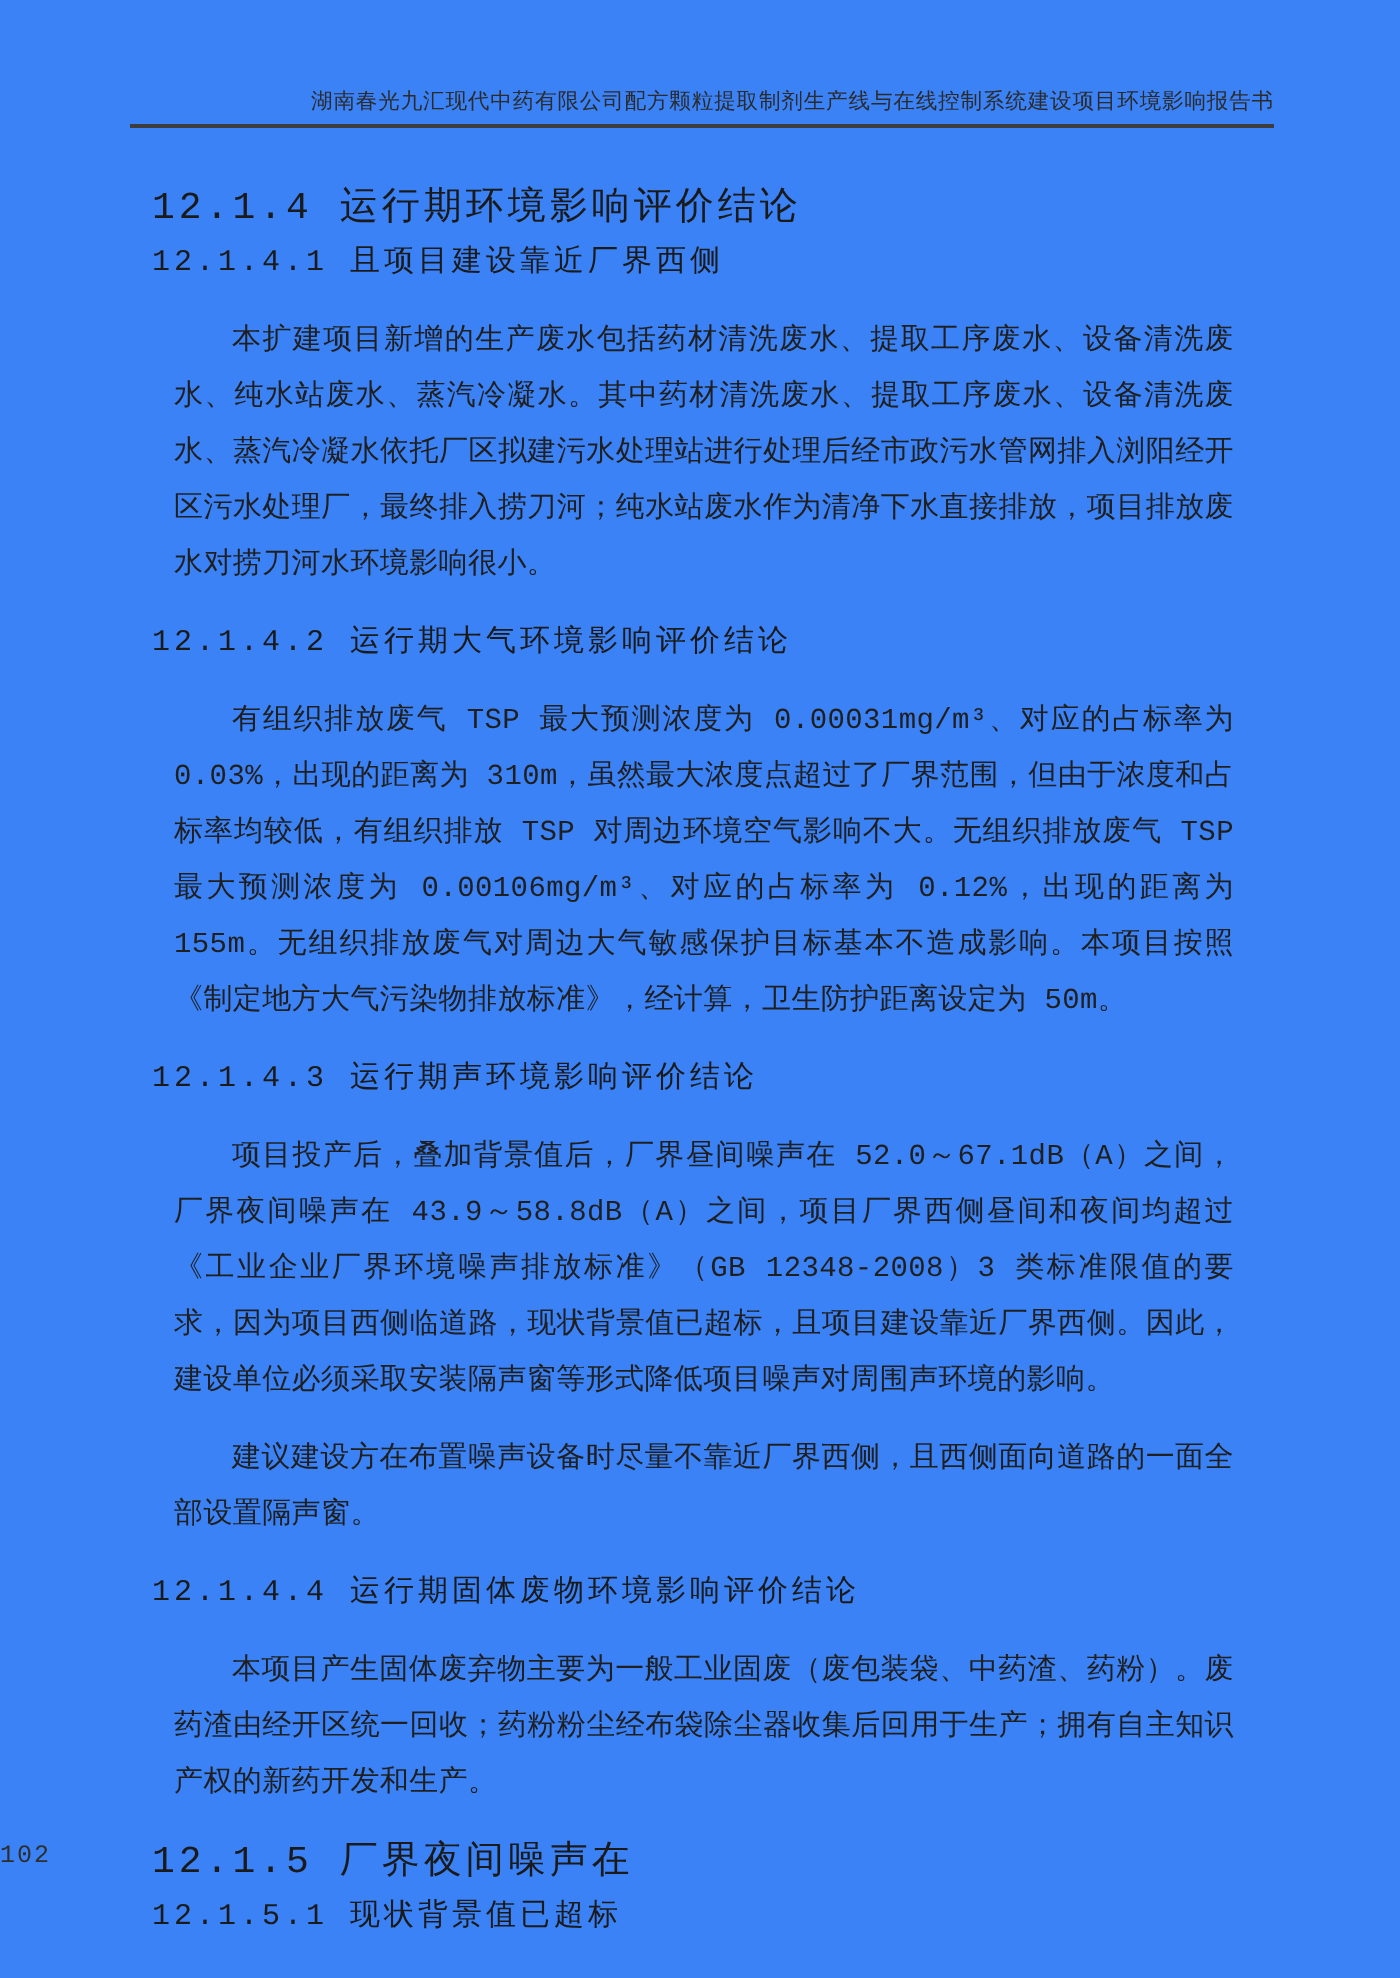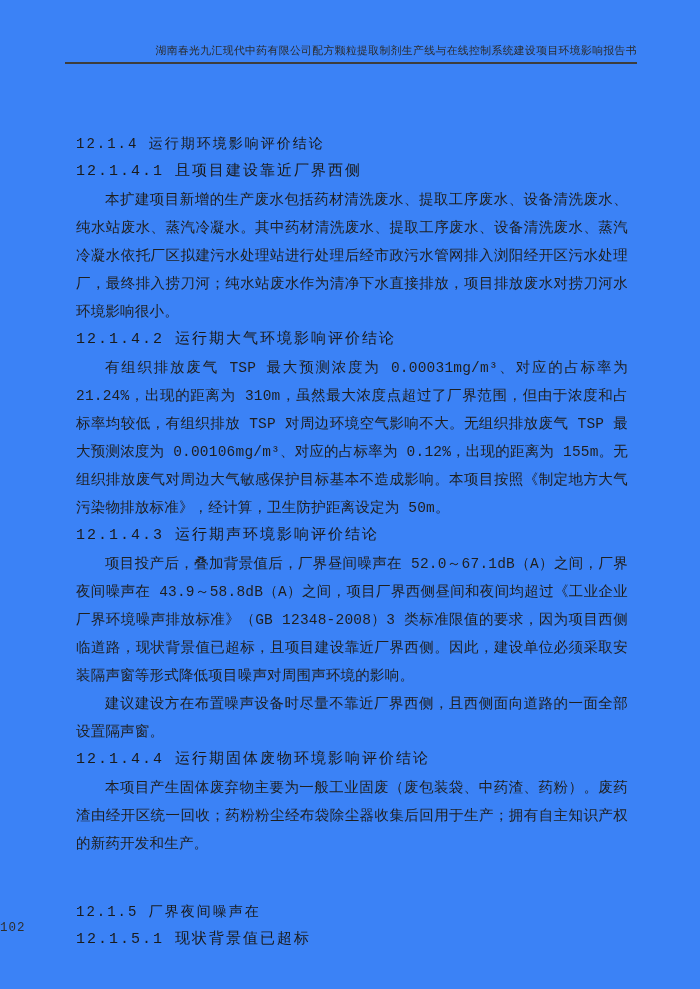--- a/index.html
+++ b/index.html
@@ -29,44 +29,43 @@
     border-bottom: 2px solid #3d3d3d;
     white-space: nowrap;
   }
   .content {
     position: absolute;
     top: 90px;
     left: 76px;
     width: 552px;
   }
   .content .h1 {
-    font-size: 14px;
+    font-size: 19px;
     line-height: 28px;
     letter-spacing: 2px;
     font-weight: 500;
     color: #1a1a1a;
     white-space: nowrap;
-    margin-top: 40px;
   }
   .content .h2 {
     font-size: 15px;
     line-height: 28px;
     letter-spacing: 2px;
     color: #1a1a1a;
     white-space: nowrap;
   }
   .content .p {
     font-size: 14.5px;
     line-height: 28px;
     text-align: justify;
     text-justify: inter-character;
     text-indent: 2em;
     letter-spacing: 0.2px;
     color: #1f1f1f;
-    margin: 0;
+    margin: 11px;
   }
   .footer {
     position: absolute;
     top: 921px;
     left: 0;
     width: 700px;
     font-size: 12.5px;
     letter-spacing: 1px;
     color: #2e2e2e;
   }
@@ -77,21 +76,21 @@
 <div class="page">
   <div class="header">
     <span>湖南春光九汇现代中药有限公司配方颗粒提取制剂生产线与在线控制系统建设项目环境影响报告书</span>
   </div>
 
   <div class="content">
       <div class="h1">12.1.4 运行期环境影响评价结论</div>
       <div class="h2">12.1.4.1 且项目建设靠近厂界西侧</div>
       <div class="p">本扩建项目新增的生产废水包括药材清洗废水、提取工序废水、设备清洗废水、纯水站废水、蒸汽冷凝水。其中药材清洗废水、提取工序废水、设备清洗废水、蒸汽冷凝水依托厂区拟建污水处理站进行处理后经市政污水管网排入浏阳经开区污水处理厂，最终排入捞刀河；纯水站废水作为清净下水直接排放，项目排放废水对捞刀河水环境影响很小。</div>
       <div class="h2">12.1.4.2 运行期大气环境影响评价结论</div>
-      <div class="p">有组织排放废气 TSP 最大预测浓度为 0.00031mg/m³、对应的占标率为 21.24%，出现的距离为 310m，虽然最大浓度点超过了厂界范围，但由于浓度和占标率均较低，有组织排放 TSP 对周边环境空气影响不大。无组织排放废气 TSP 最大预测浓度为 0.00106mg/m³、对应的占标率为 0.12%，出现的距离为 155m。无组织排放废气对周边大气敏感保护目标基本不造成影响。本项目按照《制定地方大气污染物排放标准》，经计算，卫生防护距离设定为 50m。</div>
+      <div class="p">有组织排放废气 TSP 最大预测浓度为 0.00031mg/m³、对应的占标率为 0.03%，出现的距离为 310m，虽然最大浓度点超过了厂界范围，但由于浓度和占标率均较低，有组织排放 TSP 对周边环境空气影响不大。无组织排放废气 TSP 最大预测浓度为 0.00106mg/m³、对应的占标率为 0.12%，出现的距离为 155m。无组织排放废气对周边大气敏感保护目标基本不造成影响。本项目按照《制定地方大气污染物排放标准》，经计算，卫生防护距离设定为 50m。</div>
       <div class="h2">12.1.4.3 运行期声环境影响评价结论</div>
       <div class="p">项目投产后，叠加背景值后，厂界昼间噪声在 52.0～67.1dB（A）之间，厂界夜间噪声在 43.9～58.8dB（A）之间，项目厂界西侧昼间和夜间均超过《工业企业厂界环境噪声排放标准》（GB 12348-2008）3 类标准限值的要求，因为项目西侧临道路，现状背景值已超标，且项目建设靠近厂界西侧。因此，建设单位必须采取安装隔声窗等形式降低项目噪声对周围声环境的影响。</div>
       <div class="p">建议建设方在布置噪声设备时尽量不靠近厂界西侧，且西侧面向道路的一面全部设置隔声窗。</div>
       <div class="h2">12.1.4.4 运行期固体废物环境影响评价结论</div>
       <div class="p">本项目产生固体废弃物主要为一般工业固废（废包装袋、中药渣、药粉）。废药渣由经开区统一回收；药粉粉尘经布袋除尘器收集后回用于生产；拥有自主知识产权的新药开发和生产。</div>
       <div class="h1">12.1.5 厂界夜间噪声在</div>
       <div class="h2">12.1.5.1 现状背景值已超标</div>
     </div>
 
   <div class="footer">

